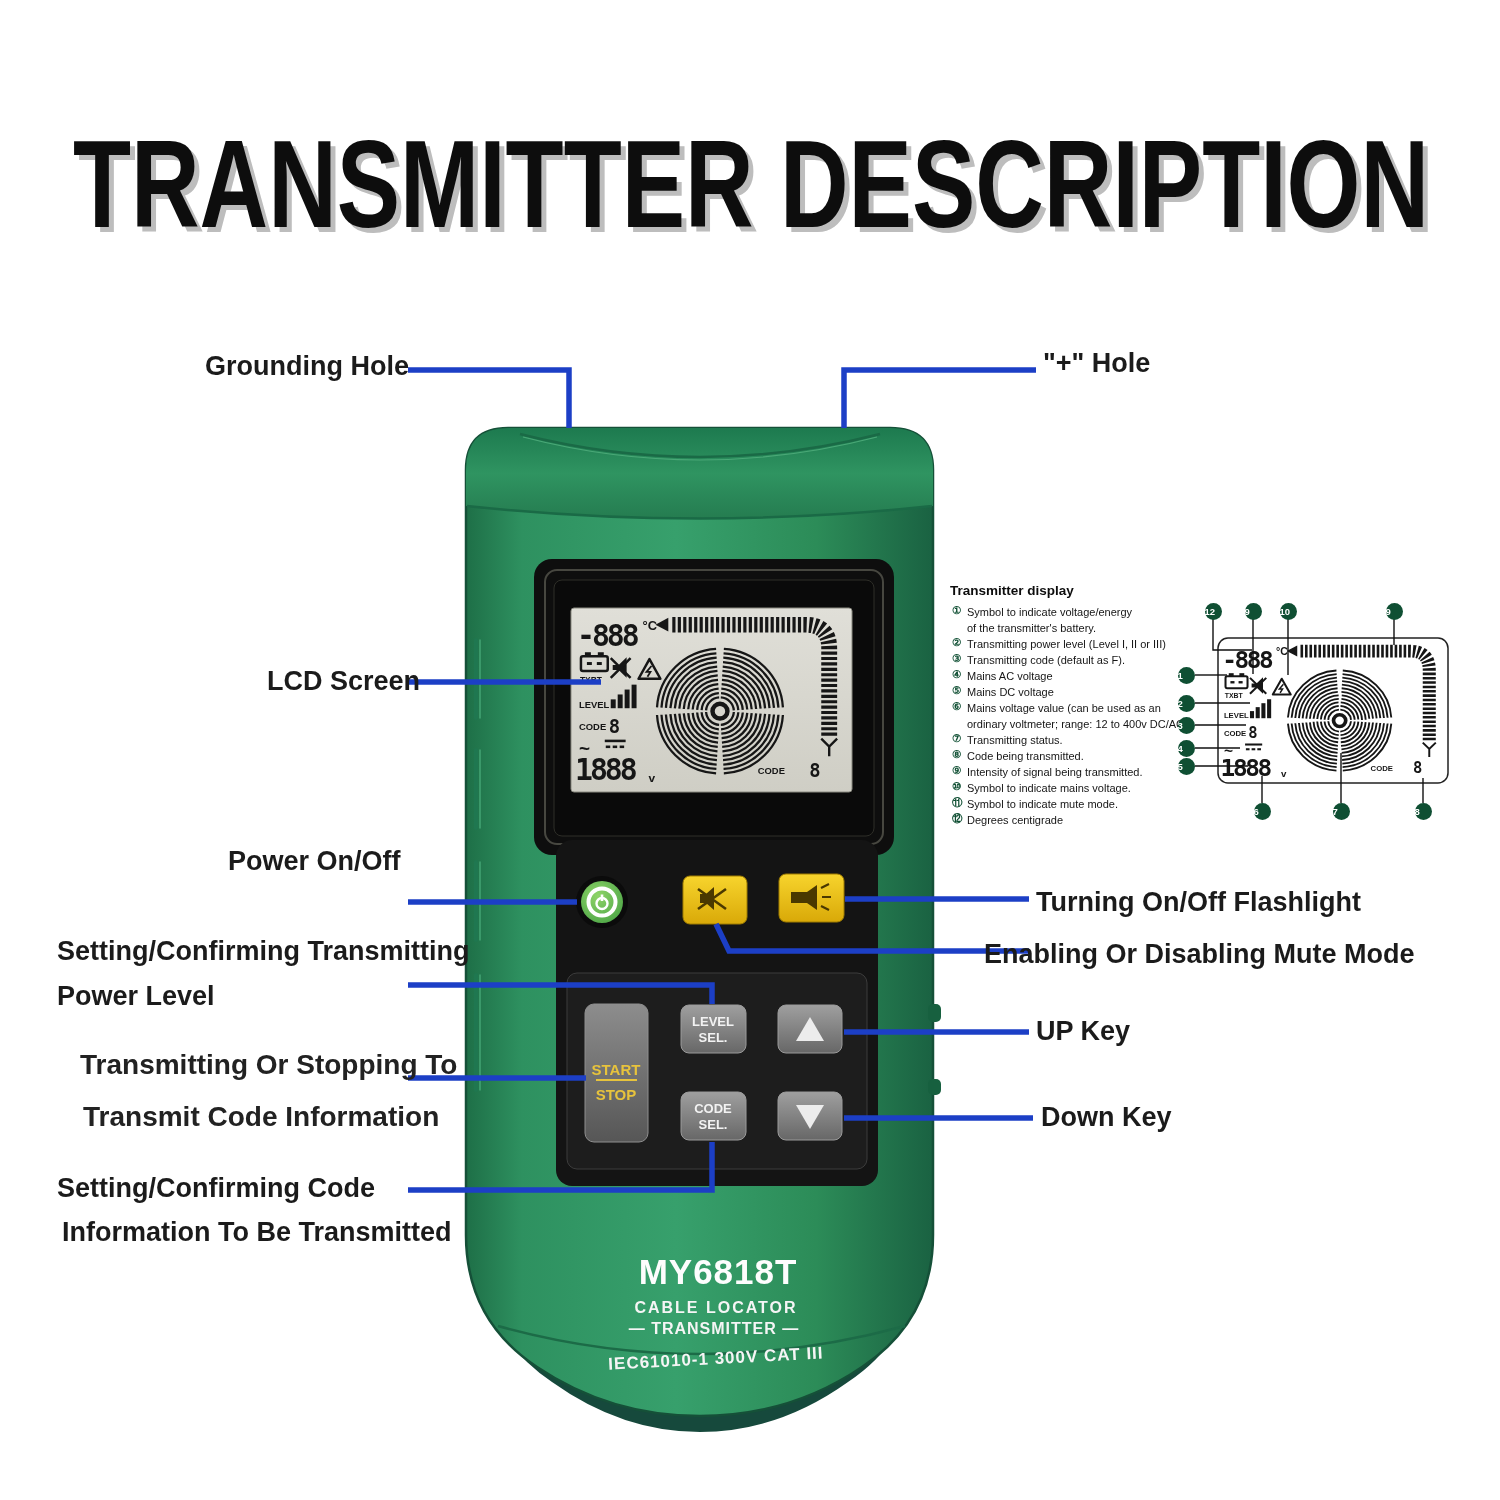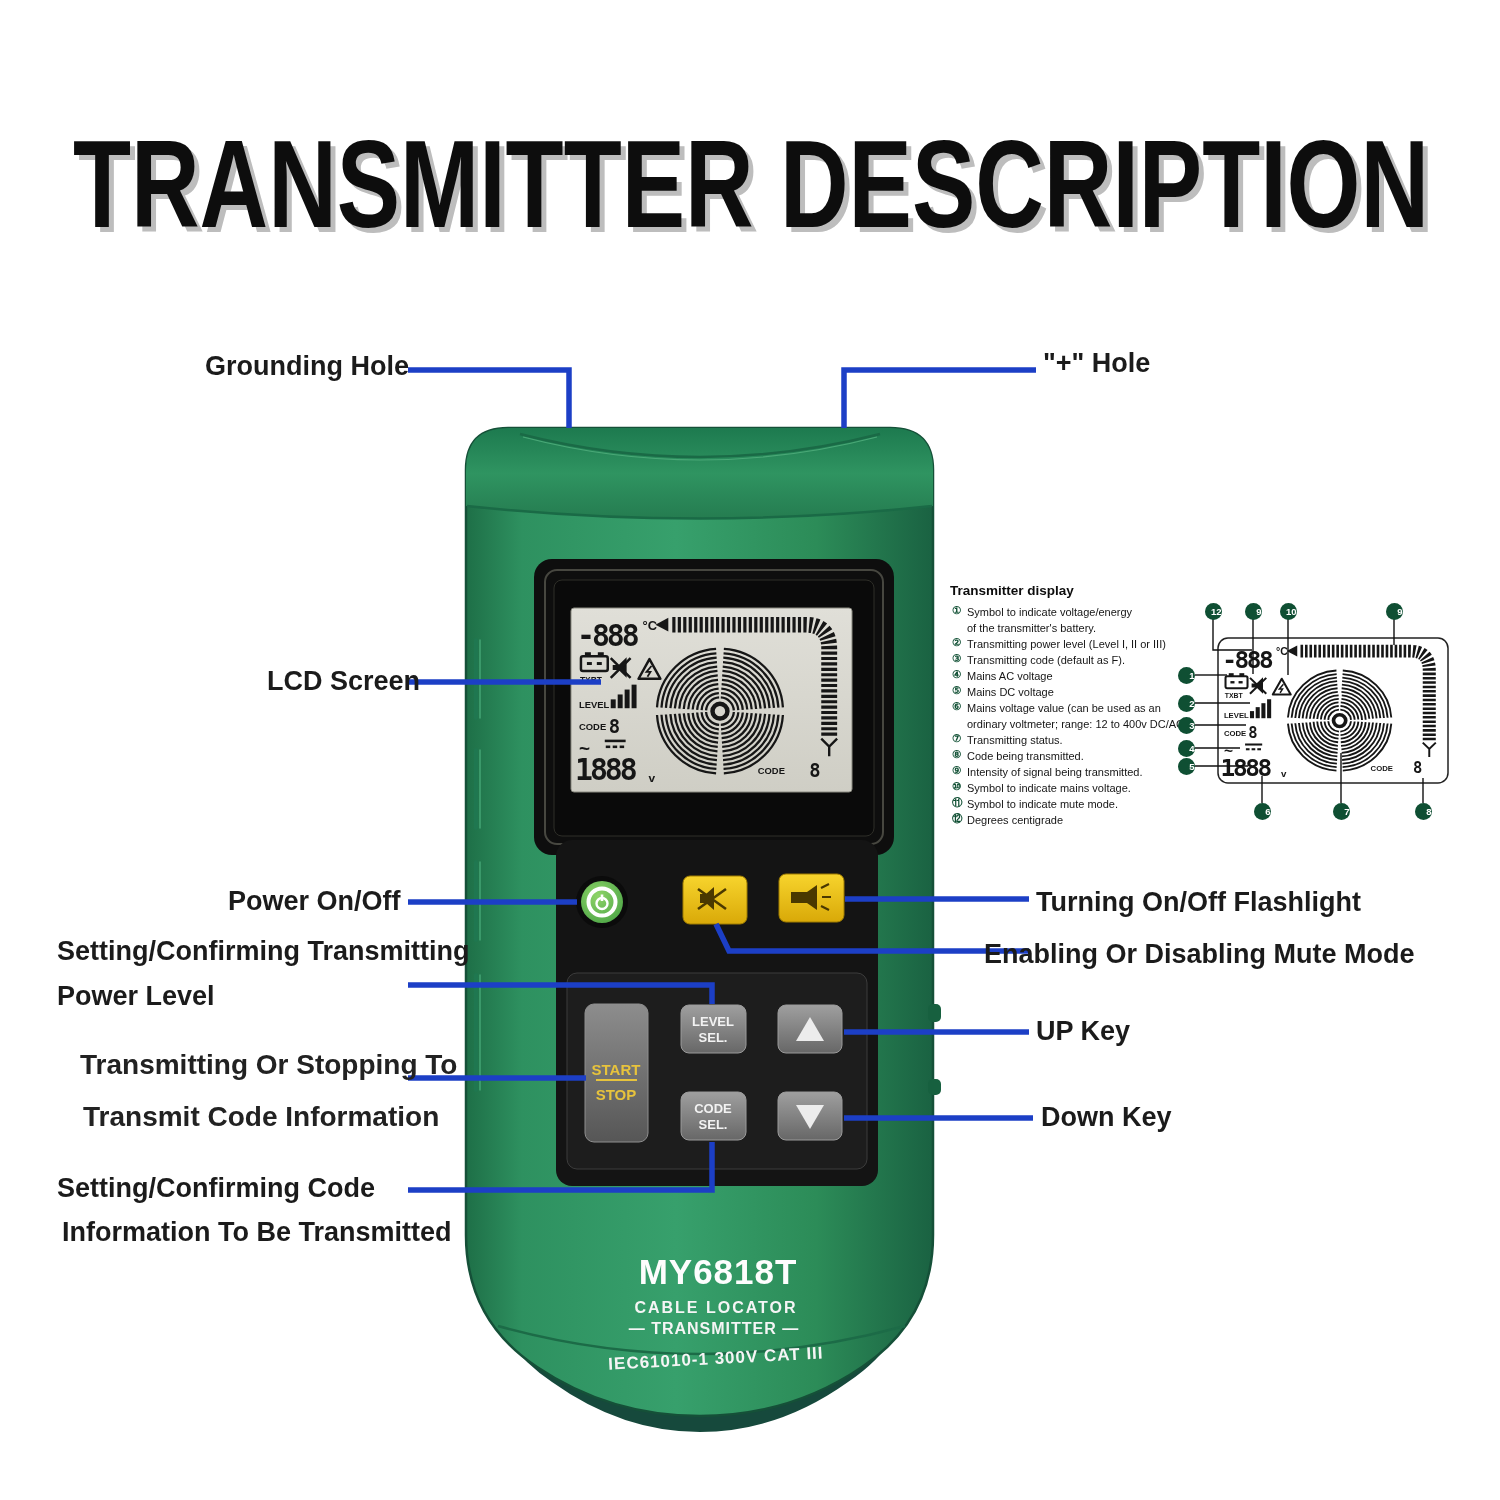--- a/index.html
+++ b/index.html
@@ -13,21 +13,21 @@
            font-weight:bold;font-size:27px;letter-spacing:0px;}
   .callout.regular{font-weight:700;font-size:28px;color:#222;}
   .legend-title{position:absolute;left:950px;top:583px;width:210px;
                 font-weight:bold;font-size:13.5px;color:#0d0d0d;}
   .legend-items{position:absolute;left:952px;top:604px;width:262px;}
   .leg-row{display:flex;align-items:flex-start;}
   .leg-num{flex:0 0 15px;font-size:10.5px;line-height:13px;color:#0f4f33;font-weight:bold;}
   .leg-text{font-size:11px;line-height:16px;white-space:pre;color:#151515;}
   .num-dot{position:absolute;width:17px;height:17px;border-radius:50%;
            background:#0f4f33;color:#fff;font-size:9.5px;font-weight:bold;
-           text-align:right;line-height:17px;}
+           text-align:left;line-height:17px;}
 </style>
 </head>
 <body>
 
 <div id="stage">
 
 <svg width="1500" height="1500" viewBox="0 0 1500 1500">
   <defs>
     <linearGradient id="bodyGrad" x1="0" y1="0" x2="1" y2="0">
       <stop offset="0" stop-color="#1e6f47"></stop>
@@ -269,21 +269,21 @@
     <path d="M716,924 L729,951 H1029"></path>
     <path d="M845,899 H1029"></path>
     <path d="M844,1032 H1029"></path>
     <path d="M844,1118 H1033"></path>
   </g>
 </svg>
 
 <div class="callout" style="left:205px;top:351px">Grounding Hole</div>
 <div class="callout" style="left:1043px;top:348px">"+" Hole</div>
 <div class="callout" style="left:267px;top:666px">LCD Screen</div>
-<div class="callout" style="left:228px;top:886px">Power On/Off</div>
+<div class="callout" style="left:228px;top:846px">Power On/Off</div>
 <div class="callout" style="left:57px;top:936px">Setting/Confirming Transmitting</div>
 <div class="callout" style="left:57px;top:981px">Power Level</div>
 <div class="callout regular" style="left:80px;top:1049px">Transmitting Or Stopping To</div>
 <div class="callout regular" style="left:83px;top:1101px">Transmit Code Information</div>
 <div class="callout" style="left:57px;top:1173px">Setting/Confirming Code</div>
 <div class="callout" style="left:62px;top:1217px">Information To Be Transmitted</div>
 <div class="callout" style="left:1036px;top:887px">Turning On/Off Flashlight</div>
 <div class="callout" style="left:984px;top:939px">Enabling Or Disabling Mute Mode</div>
 <div class="callout" style="left:1036px;top:1016px">UP Key</div>
 <div class="callout" style="left:1041px;top:1102px">Down Key</div>

